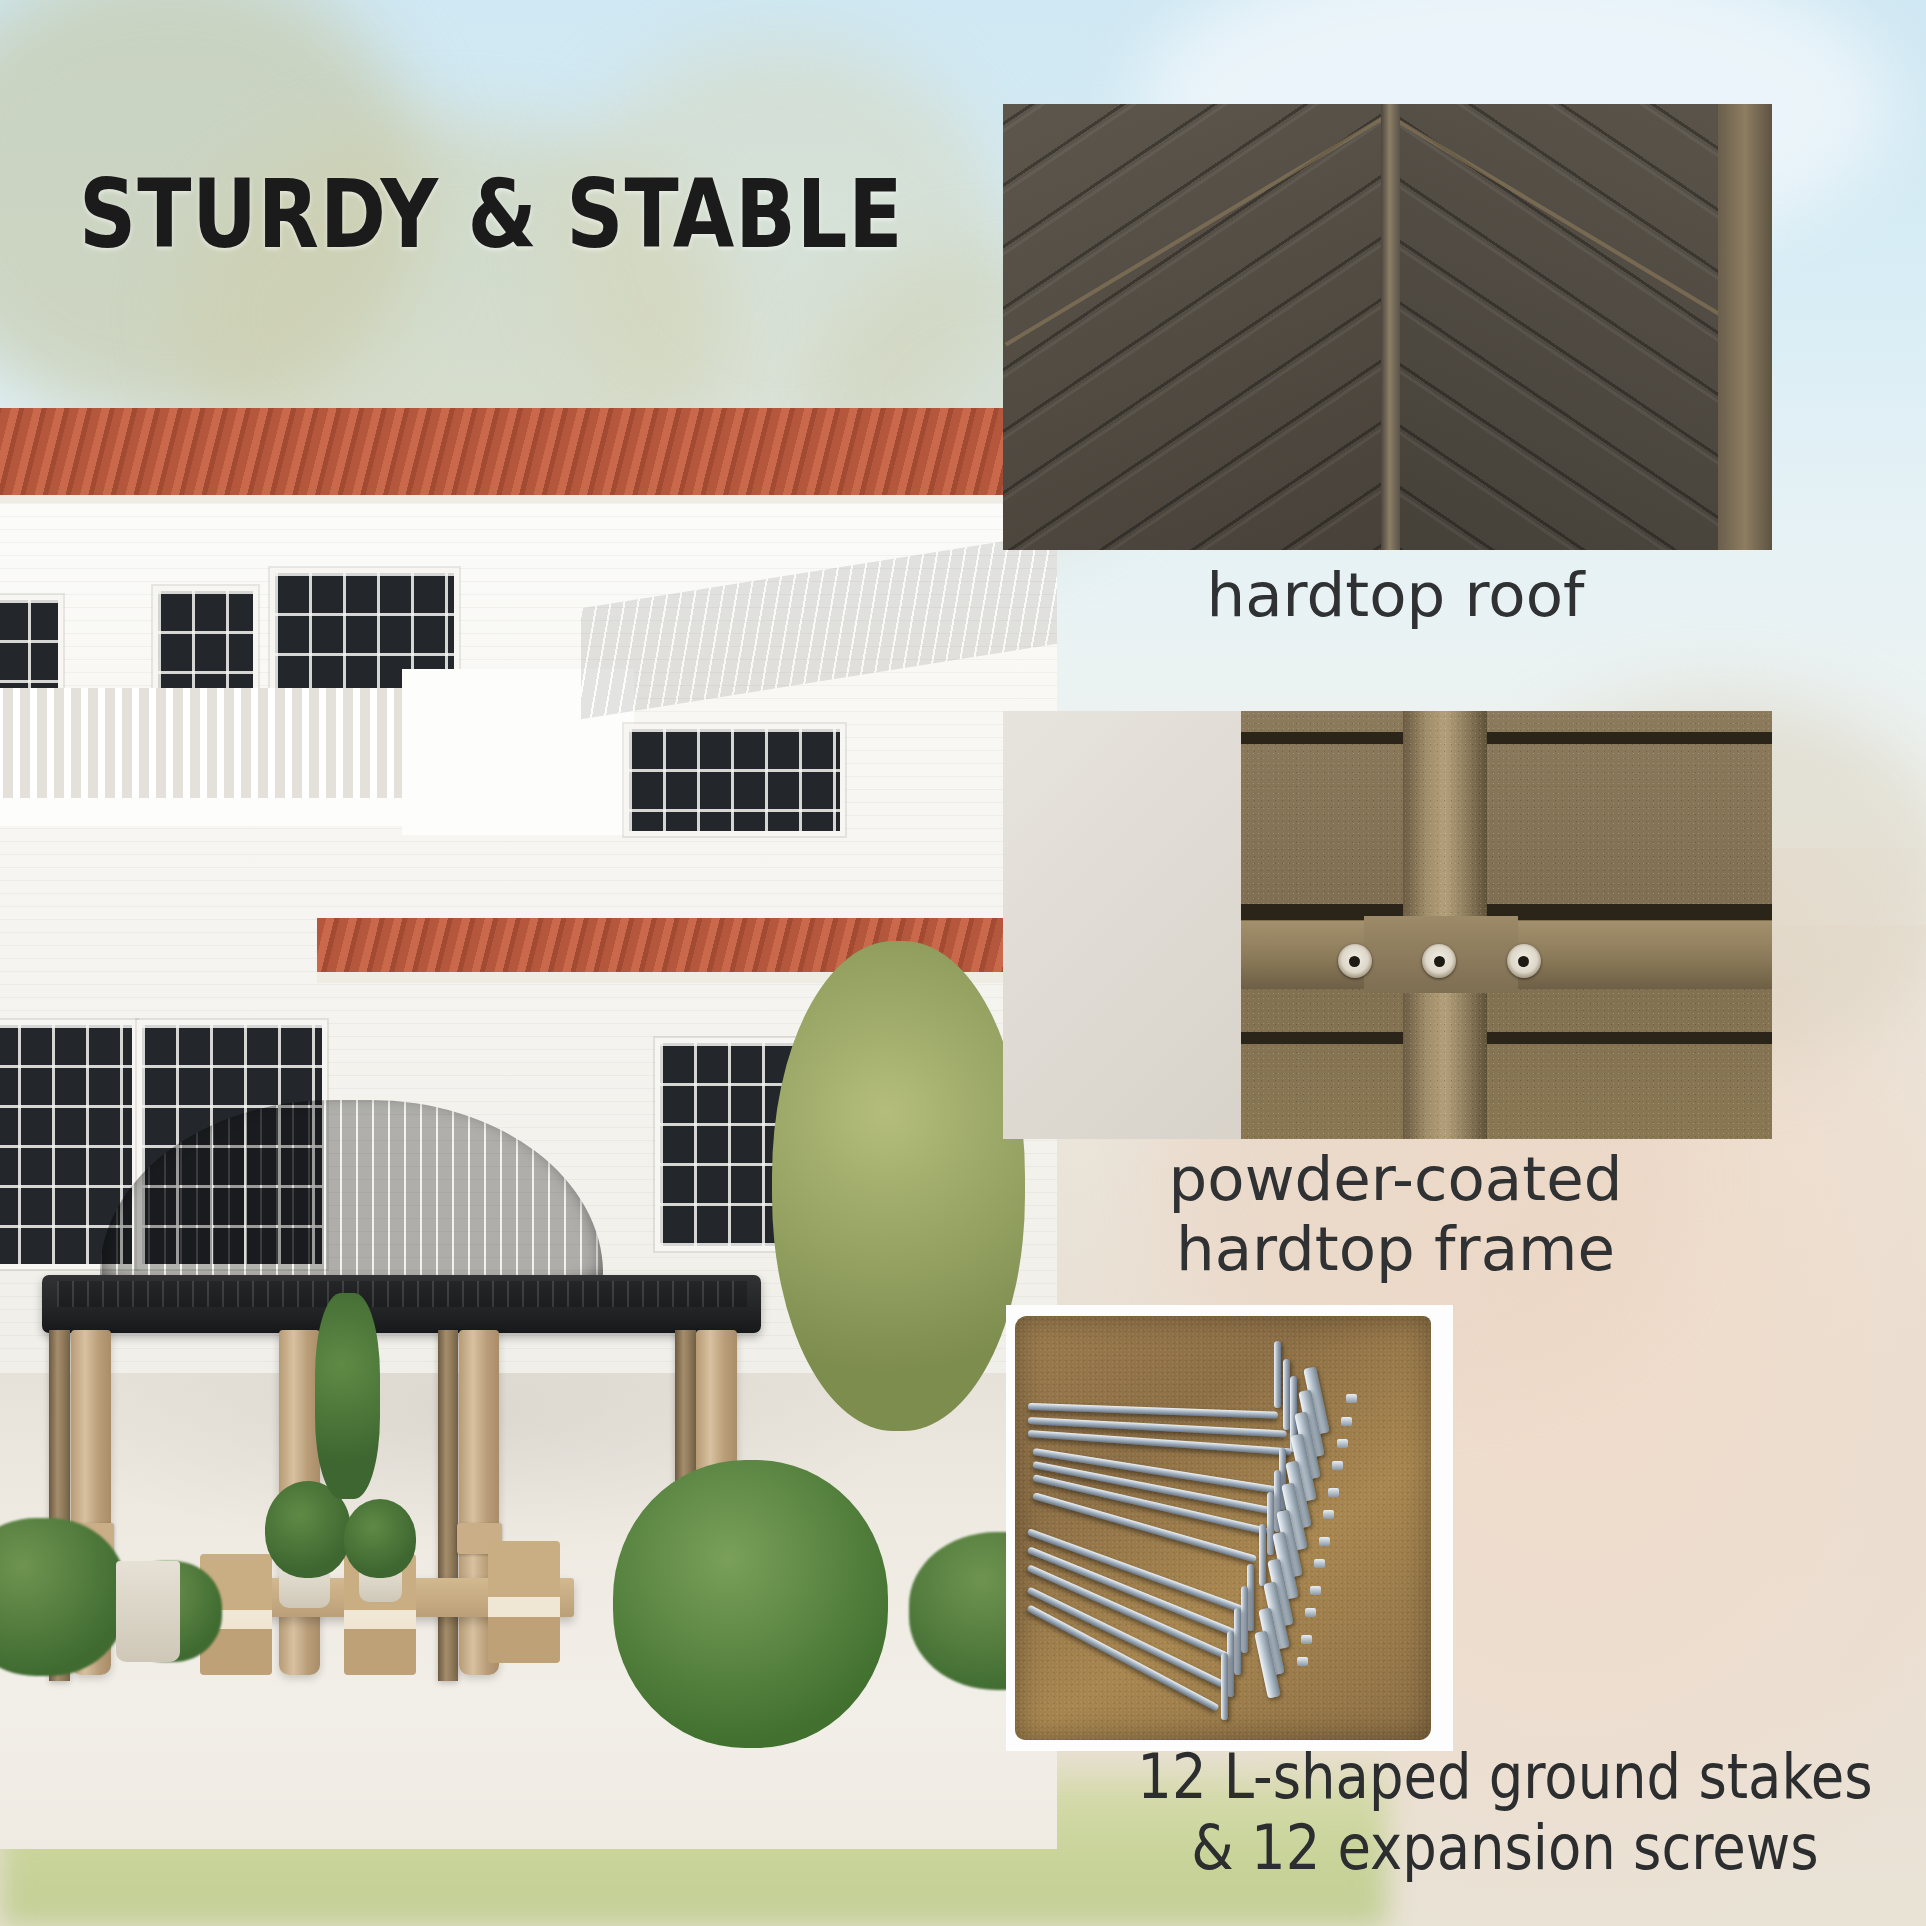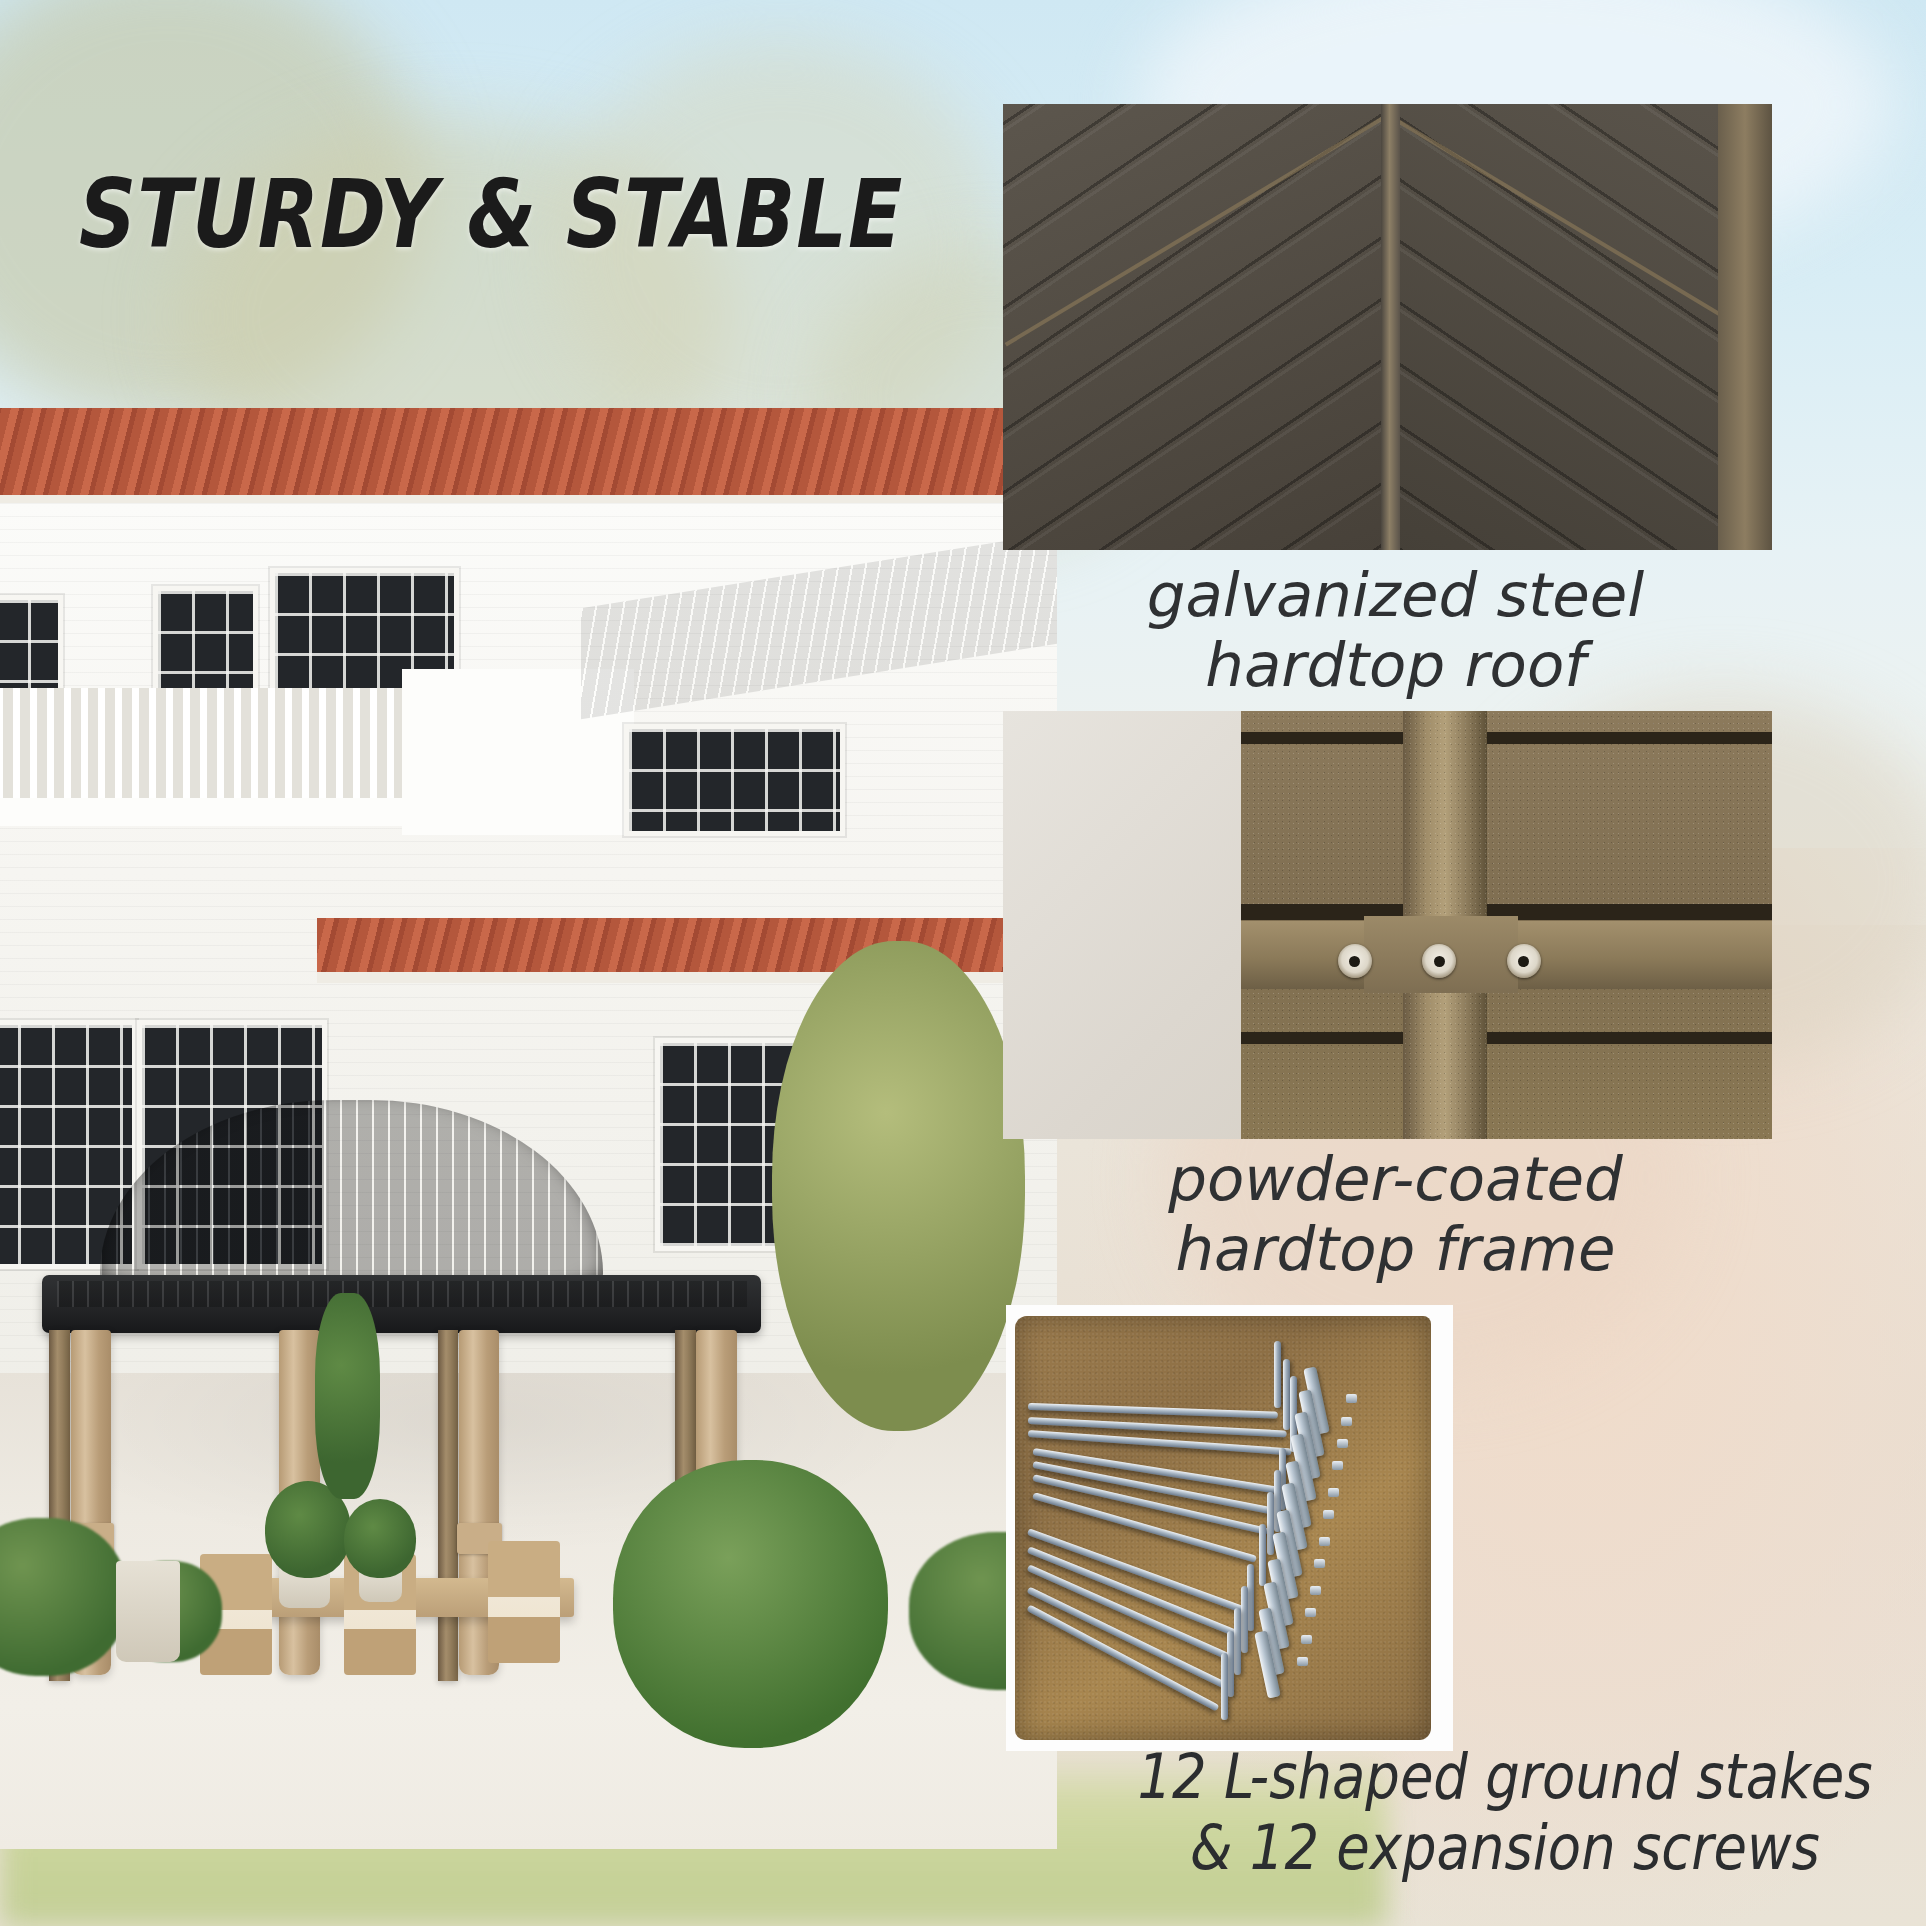--- a/index.html
+++ b/index.html
@@ -2,21 +2,21 @@
 <html><head>
 <meta charset="utf-8">
 <title>Sturdy &amp; Stable</title>
 <style>
   html,body{margin:0;padding:0;}
   body{
     width:1927px;height:1927px;overflow:hidden;
     font-family:"DejaVu Sans", sans-serif;
     background:#e9eef0;
   }
-  #stage{position:relative;width:1927px;height:1927px;overflow:hidden;font-style:italic;}
+  #stage{position:relative;width:1927px;height:1927px;overflow:hidden;}
 
   
   .bg{position:absolute;inset:0;}
   .bg-sky{
     position:absolute;left:0;top:0;width:100%;height:52%;
     background:linear-gradient(180deg,#cfe8f3 0%,#d8edf5 28%,#e7f2f5 55%,#eef2ef 80%,#f1f0ea 100%);
   }
   .bg-ground{
     position:absolute;left:0;top:48%;width:100%;height:52%;
     background:linear-gradient(180deg,#eceae2 0%,#eae4d9 22%,#e8ded1 48%,#eadfd3 70%,#e9e3d6 100%);
@@ -308,21 +308,20 @@
     <div class="r-field"></div>
     <div class="r-left"></div>
     <div class="r-right"></div>
     <div class="r-hip" style="left:50%;top:2%;width:58%;transform:rotate(31deg);"></div>
     <div class="r-hip" style="left:50%;top:2%;width:58%;transform:rotate(149deg);"></div>
     <div class="r-ridge"></div>
     <div class="r-pillar"></div>
   </div>
 
   <div class="caption" id="caption-roof">
-    <span class="ln">galvanized steel</span>
     <span class="ln">hardtop roof</span>
   </div>
 
   <div class="photo" id="photo-frame">
     <div class="f-blurbg"></div>
     <div class="f-body">
       <div class="f-grain"></div>
     </div>
     <div class="f-groove-h" style="top:5%;height:12px;"></div>
     <div class="f-groove-h" style="top:45%;height:16px;"></div>

